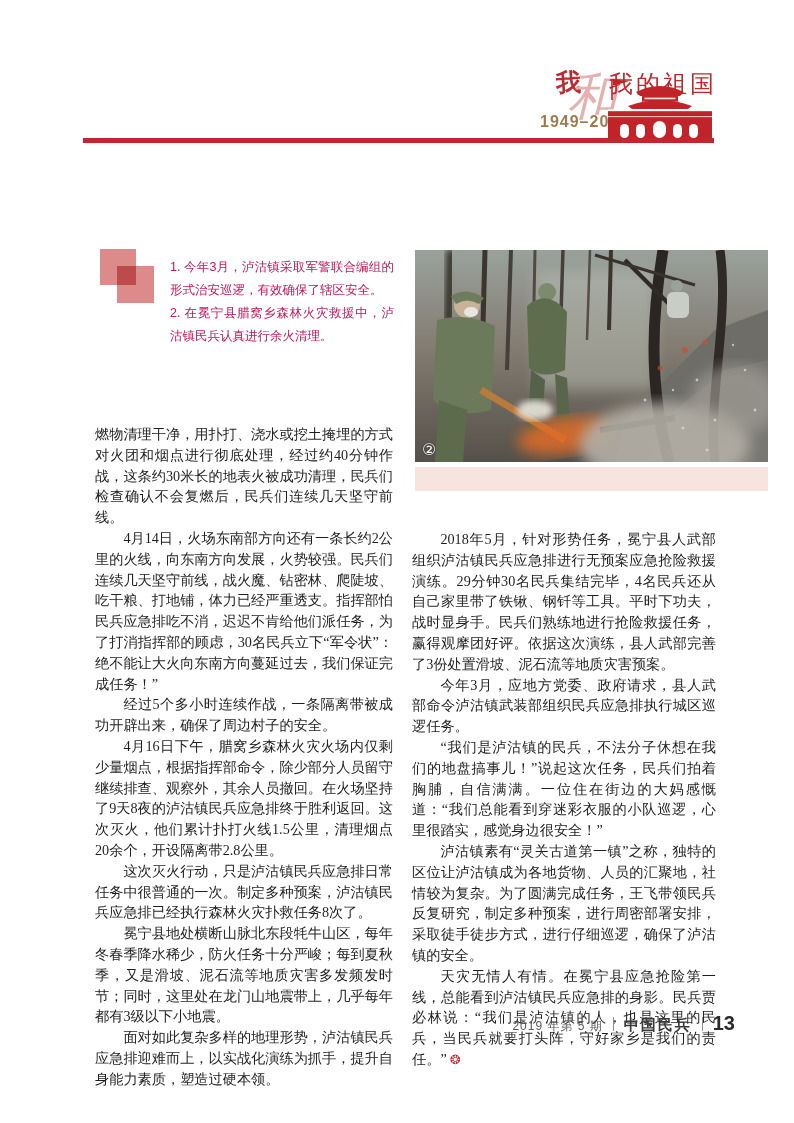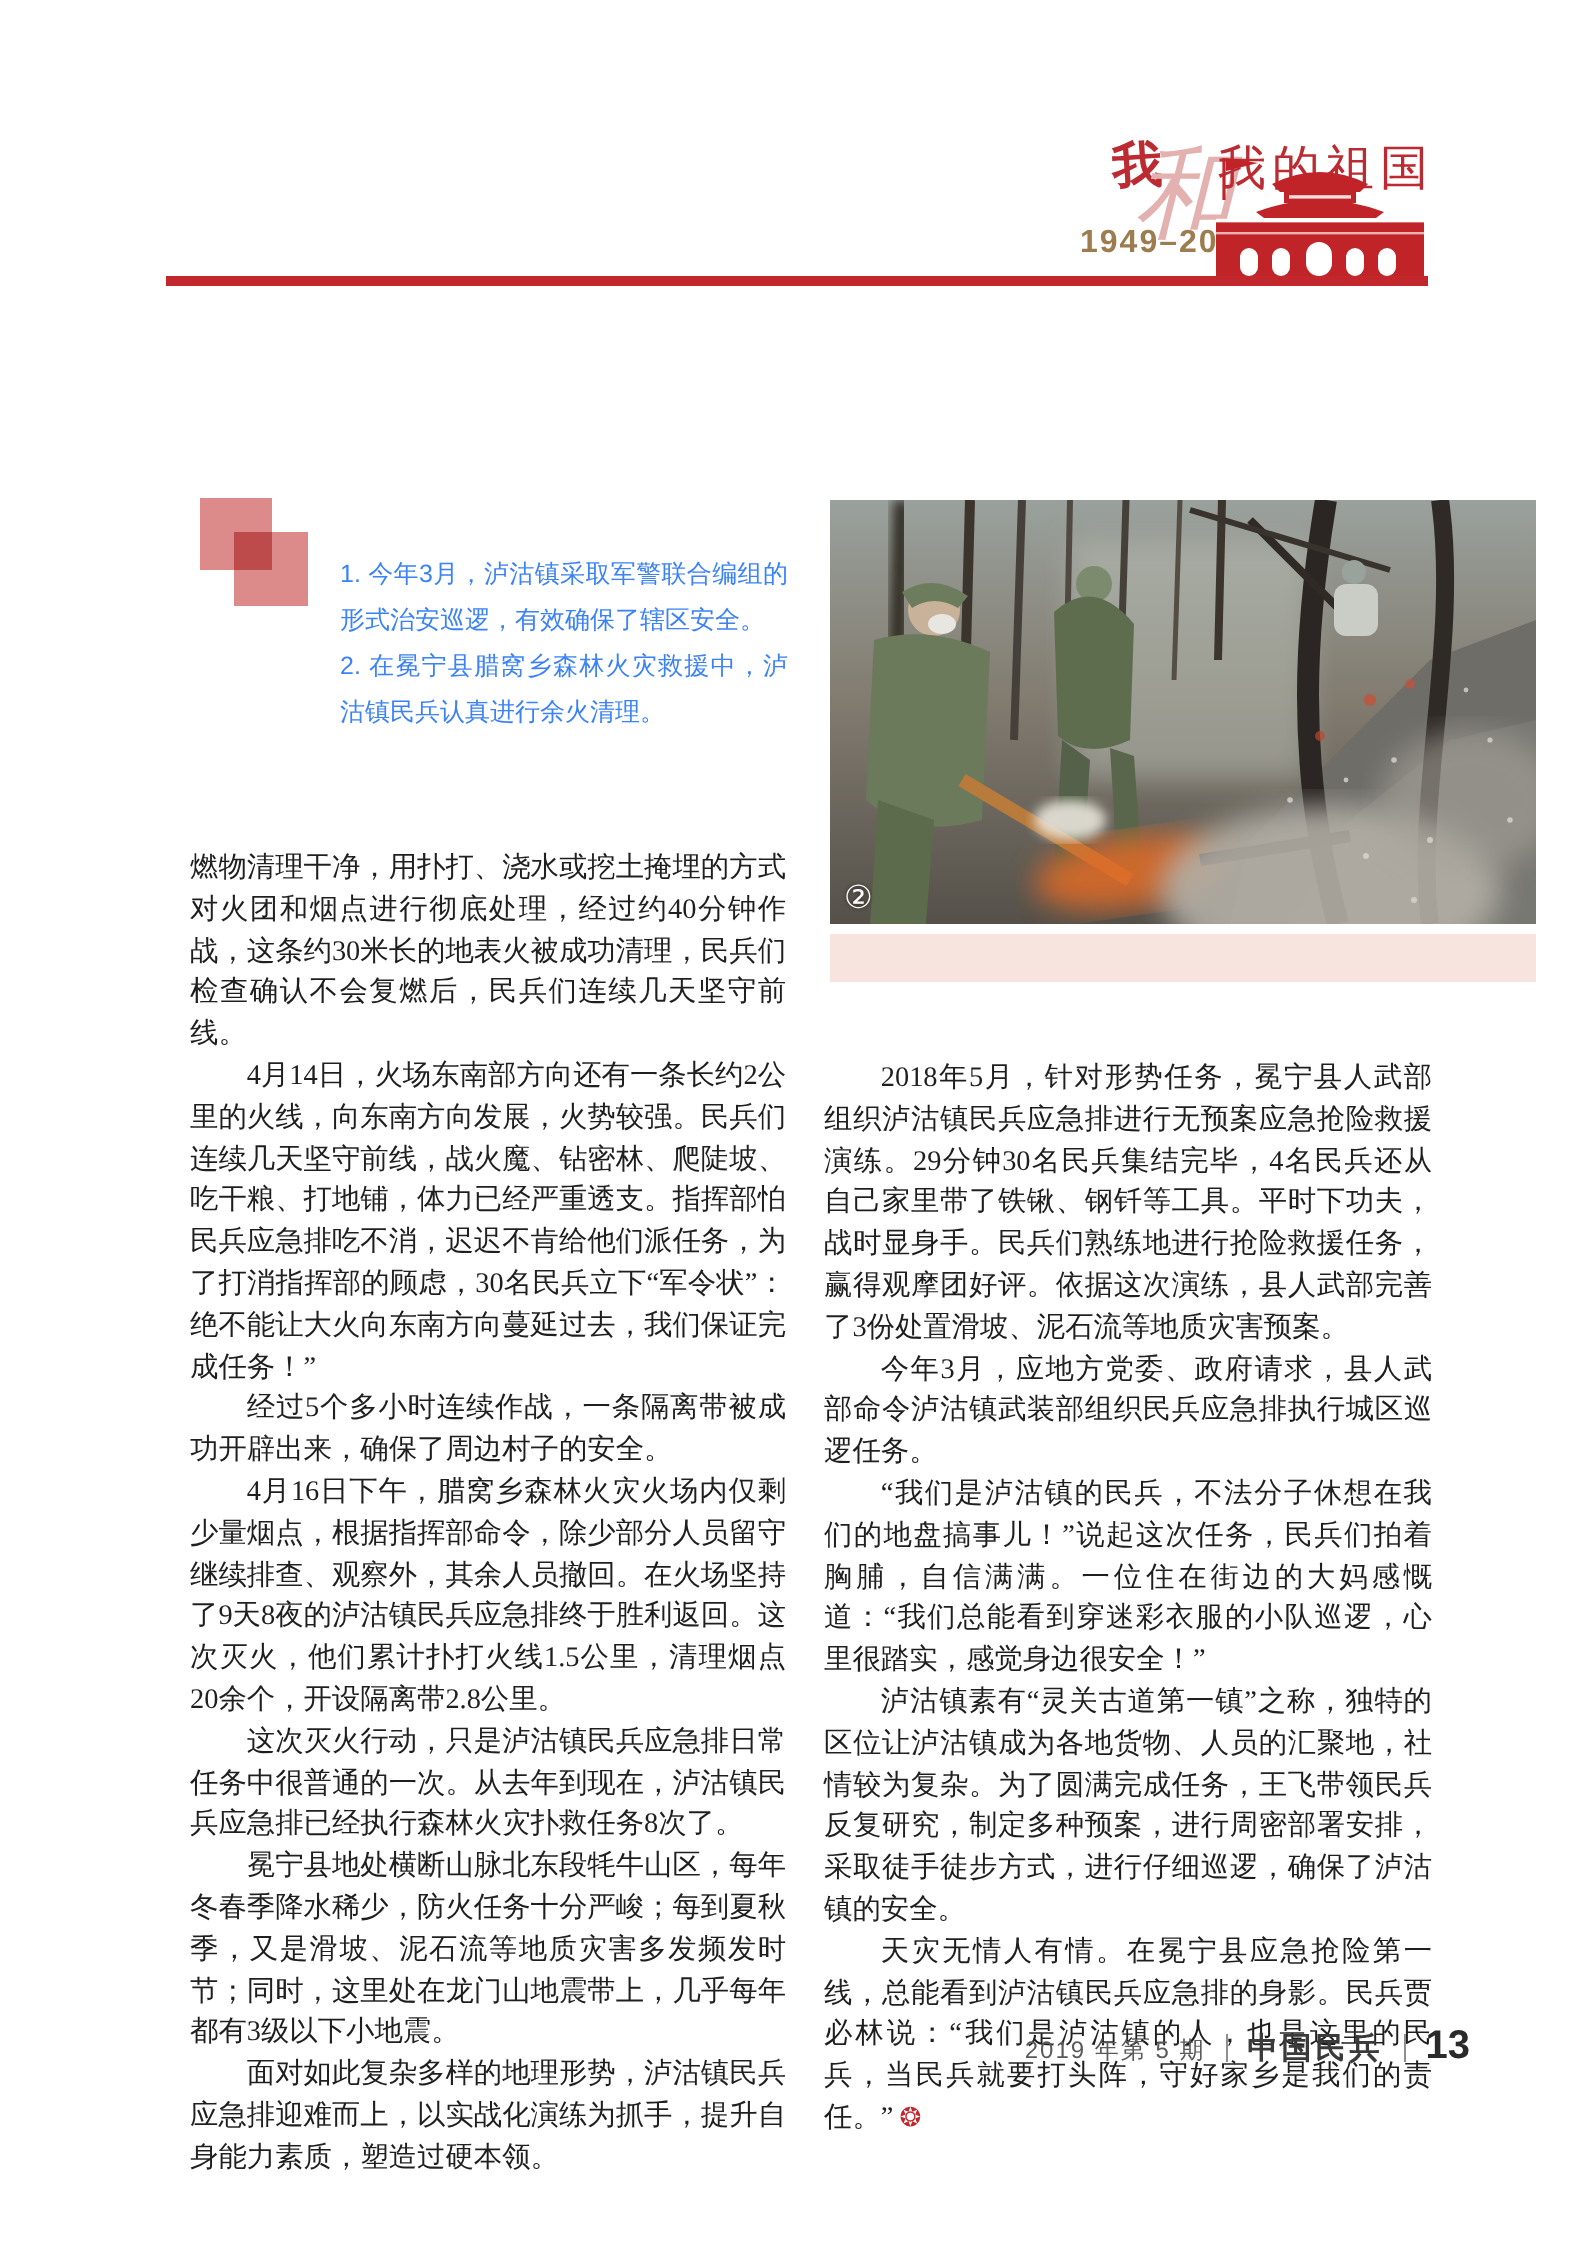--- a/index.html
+++ b/index.html
@@ -16,21 +16,21 @@
              font-weight:normal;font-size:24px;color:#bb2b31;letter-spacing:3px;}
   .years{position:absolute;left:540px;top:113px;font-weight:bold;font-size:16px;color:#9d7c50;letter-spacing:1px;}
   .building{position:absolute;left:598px;top:76px;width:116px;height:62px;}
   .red-rule{position:absolute;left:83px;top:138px;width:631px;height:5px;background:#c1272d;}
 
   
   .sq{position:absolute;mix-blend-mode:multiply;}
   .sq1{left:100px;top:249px;width:36px;height:36px;background:rgba(206,93,93,0.72);}
   .sq2{left:117px;top:266px;width:37px;height:37px;background:rgba(206,93,93,0.72);}
   .captions{position:absolute;left:170px;top:256px;width:224px;font-size:12.5px;line-height:23px;
-            color:#3b82f6;text-align:justify;margin-top:20px;}
+            color:#be185d;text-align:justify;}
 
   
   .photo{position:absolute;left:415px;top:250px;width:353px;height:212px;overflow:hidden;}
   .photo svg{display:block;width:100%;height:100%;}
   .photo-label{position:absolute;left:7px;bottom:4px;color:#fff;font-size:16px;line-height:1;
                text-shadow:0 0 2px rgba(0,0,0,.6);}
   .pink-strip{position:absolute;left:415px;top:467px;width:353px;height:24px;background:#f7e4df;}
 
   
   .bodycol{position:absolute;font-family:"Liberation Serif","DejaVu Serif",serif;font-size:14.2px;
@@ -159,21 +159,21 @@
     </svg>
     <span class="photo-label">②</span>
   </div>
   <div class="pink-strip"></div>
 
   <div class="bodycol col-left">
       <p class="para">燃物清理干净，用扑打、浇水或挖土掩埋的方式对火团和烟点进行彻底处理，经过约40分钟作战，这条约30米长的地表火被成功清理，民兵们检查确认不会复燃后，民兵们连续几天坚守前线。</p>
       <p class="para indent">4月14日，火场东南部方向还有一条长约2公里的火线，向东南方向发展，火势较强。民兵们连续几天坚守前线，战火魔、钻密林、爬陡坡、吃干粮、打地铺，体力已经严重透支。指挥部怕民兵应急排吃不消，迟迟不肯给他们派任务，为了打消指挥部的顾虑，30名民兵立下“军令状”：绝不能让大火向东南方向蔓延过去，我们保证完成任务！”</p>
       <p class="para indent">经过5个多小时连续作战，一条隔离带被成功开辟出来，确保了周边村子的安全。</p>
       <p class="para indent">4月16日下午，腊窝乡森林火灾火场内仅剩少量烟点，根据指挥部命令，除少部分人员留守继续排查、观察外，其余人员撤回。在火场坚持了9天8夜的泸沽镇民兵应急排终于胜利返回。这次灭火，他们累计扑打火线1.5公里，清理烟点20余个，开设隔离带2.8公里。</p>
-      <p class="para indent">这次灭火行动，只是泸沽镇民兵应急排日常任务中很普通的一次。从去年到现在，泸沽镇民兵应急排已经执行森林火灾扑救任务8次了。</p>
+      <p class="para indent">这次灭火行动，只是泸沽镇民兵应急排日常任务中很普通的一次。制定多种预案，泸沽镇民兵应急排已经执行森林火灾扑救任务8次了。</p>
       <p class="para indent">冕宁县地处横断山脉北东段牦牛山区，每年冬春季降水稀少，防火任务十分严峻；每到夏秋季，又是滑坡、泥石流等地质灾害多发频发时节；同时，这里处在龙门山地震带上，几乎每年都有3级以下小地震。</p>
       <p class="para indent">面对如此复杂多样的地理形势，泸沽镇民兵应急排迎难而上，以实战化演练为抓手，提升自身能力素质，塑造过硬本领。</p>
     </div>
   <div class="bodycol col-right">
       <p class="para indent">2018年5月，针对形势任务，冕宁县人武部组织泸沽镇民兵应急排进行无预案应急抢险救援演练。29分钟30名民兵集结完毕，4名民兵还从自己家里带了铁锹、钢钎等工具。平时下功夫，战时显身手。民兵们熟练地进行抢险救援任务，赢得观摩团好评。依据这次演练，县人武部完善了3份处置滑坡、泥石流等地质灾害预案。</p>
       <p class="para indent">今年3月，应地方党委、政府请求，县人武部命令泸沽镇武装部组织民兵应急排执行城区巡逻任务。</p>
       <p class="para indent">“我们是泸沽镇的民兵，不法分子休想在我们的地盘搞事儿！”说起这次任务，民兵们拍着胸脯，自信满满。一位住在街边的大妈感慨道：“我们总能看到穿迷彩衣服的小队巡逻，心里很踏实，感觉身边很安全！”</p>
       <p class="para indent">泸沽镇素有“灵关古道第一镇”之称，独特的区位让泸沽镇成为各地货物、人员的汇聚地，社情较为复杂。为了圆满完成任务，王飞带领民兵反复研究，制定多种预案，进行周密部署安排，采取徒手徒步方式，进行仔细巡逻，确保了泸沽镇的安全。</p>
       <p class="para indent">天灾无情人有情。在冕宁县应急抢险第一线，总能看到泸沽镇民兵应急排的身影。民兵贾必林说：“我们是泸沽镇的人，也是这里的民兵，当民兵就要打头阵，守好家乡是我们的责任。”<span class="endmark">❂</span></p>
     </div>

